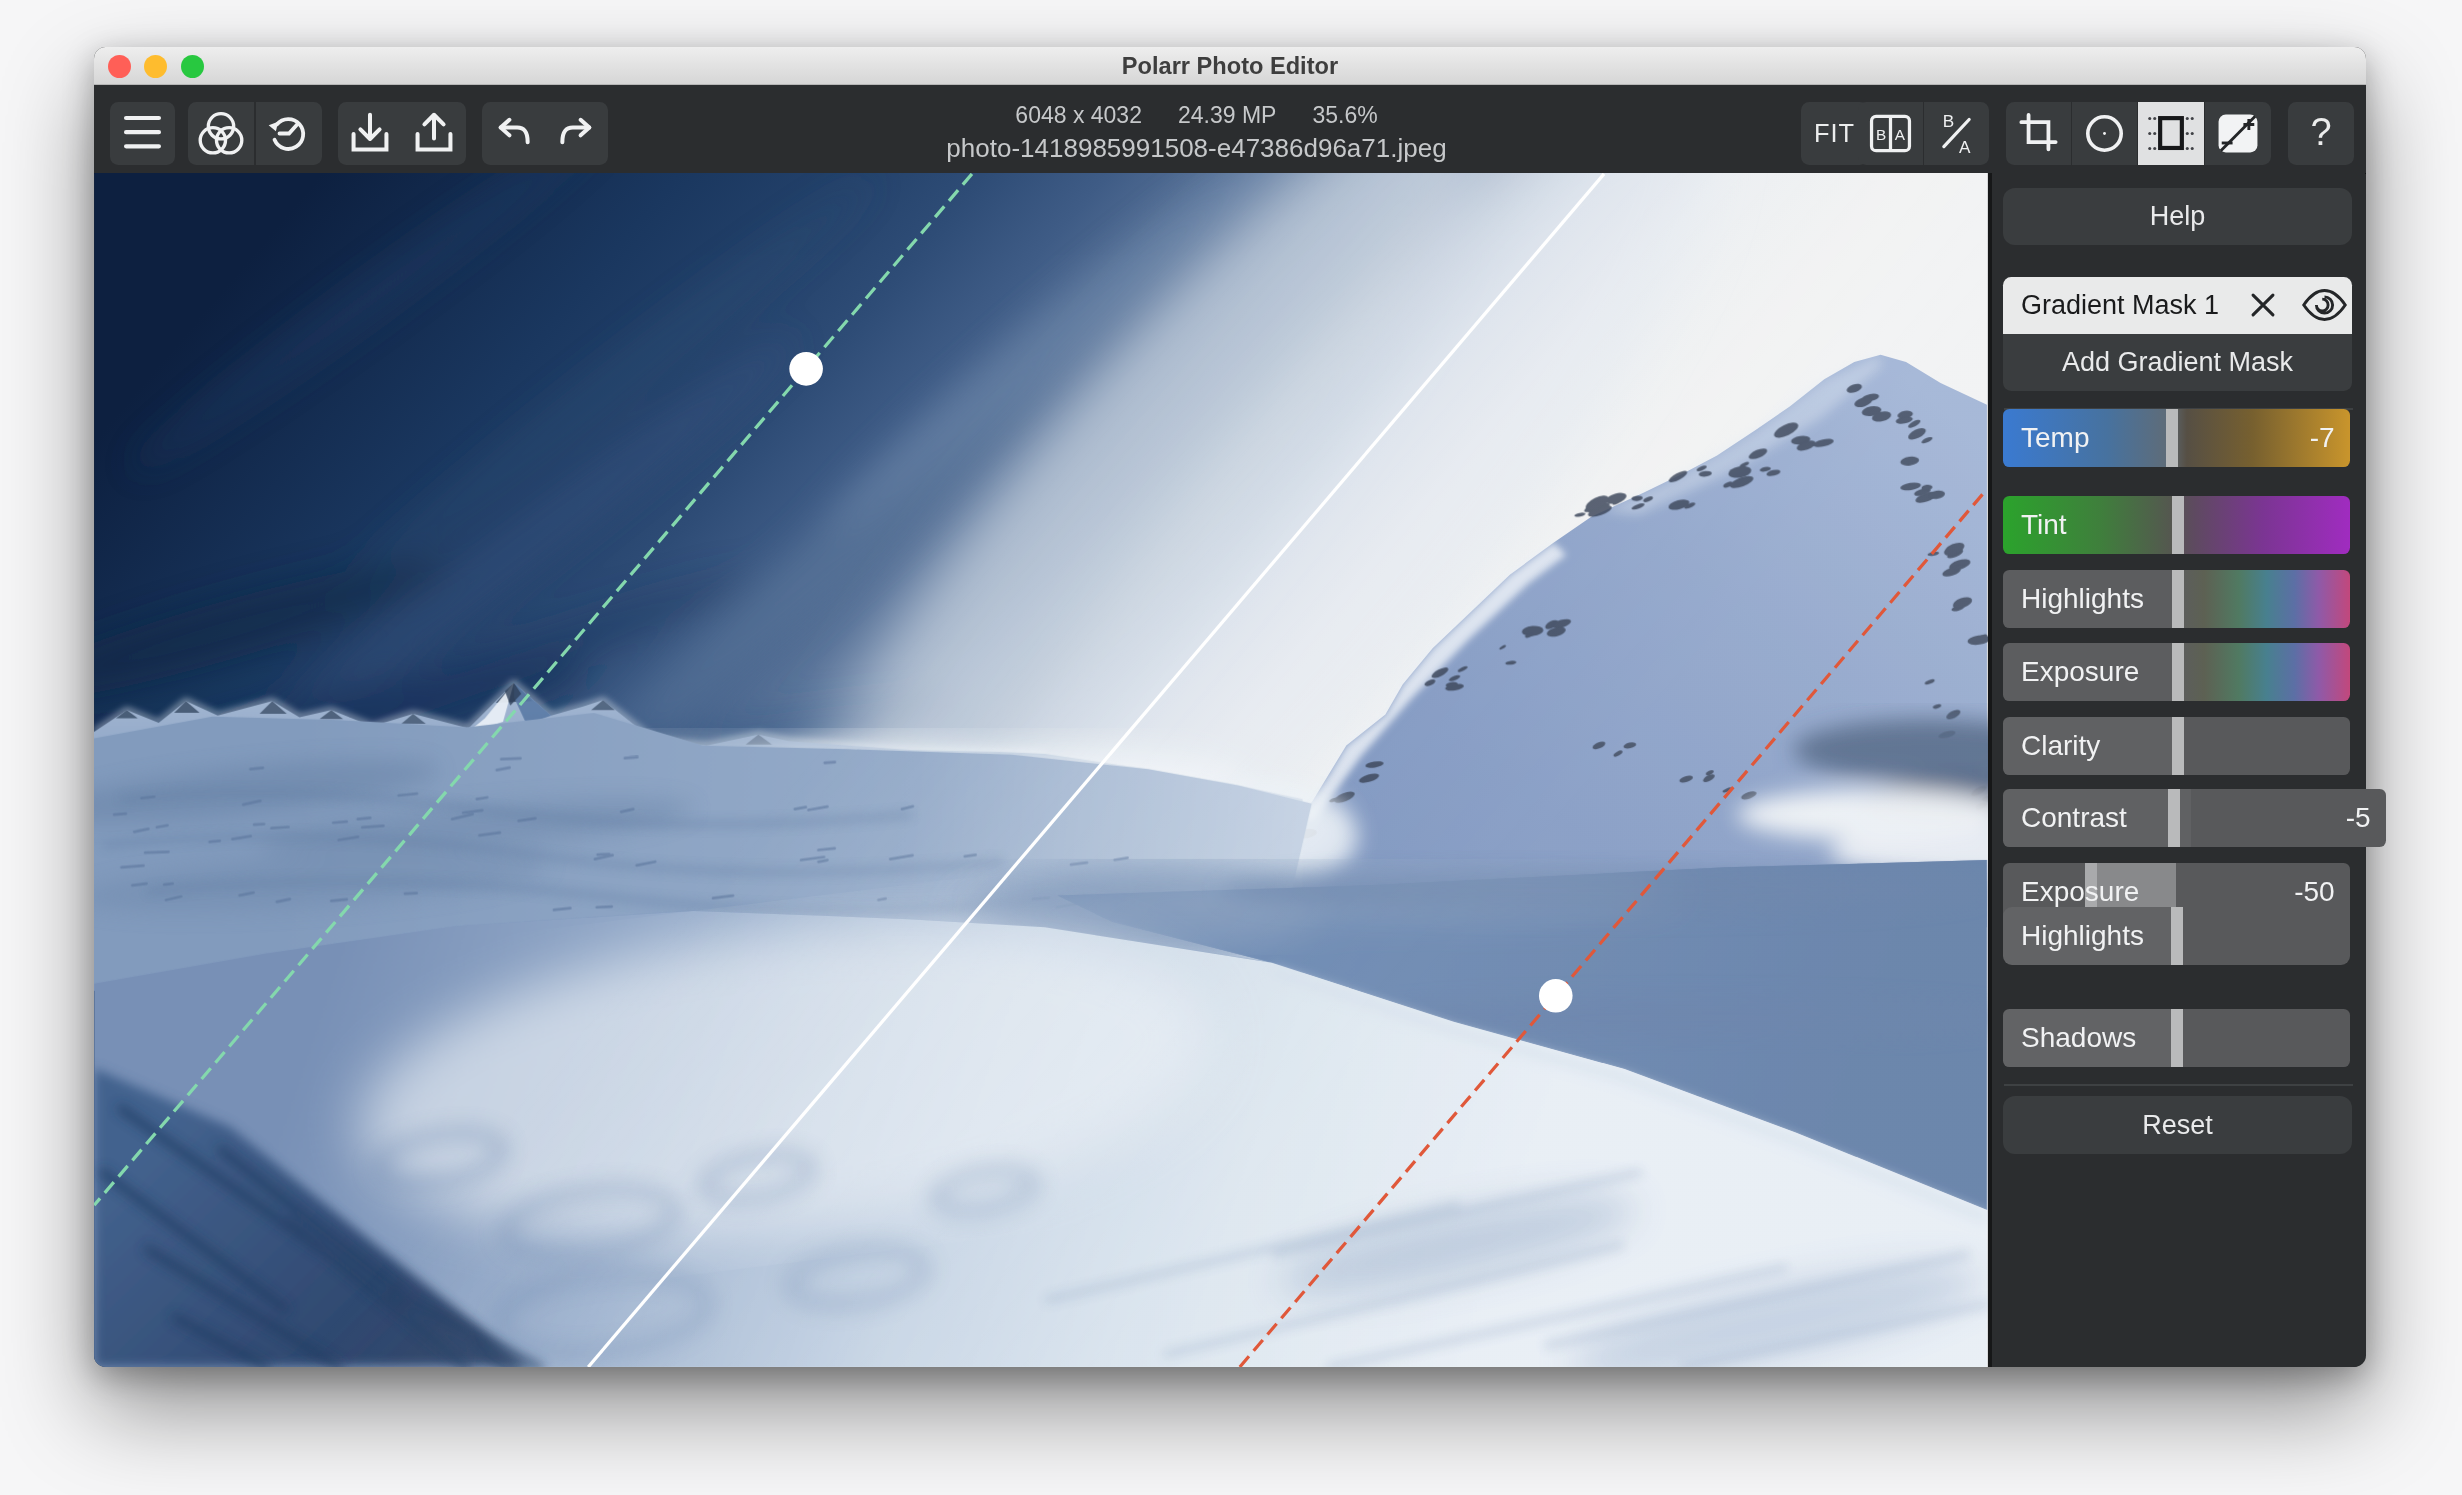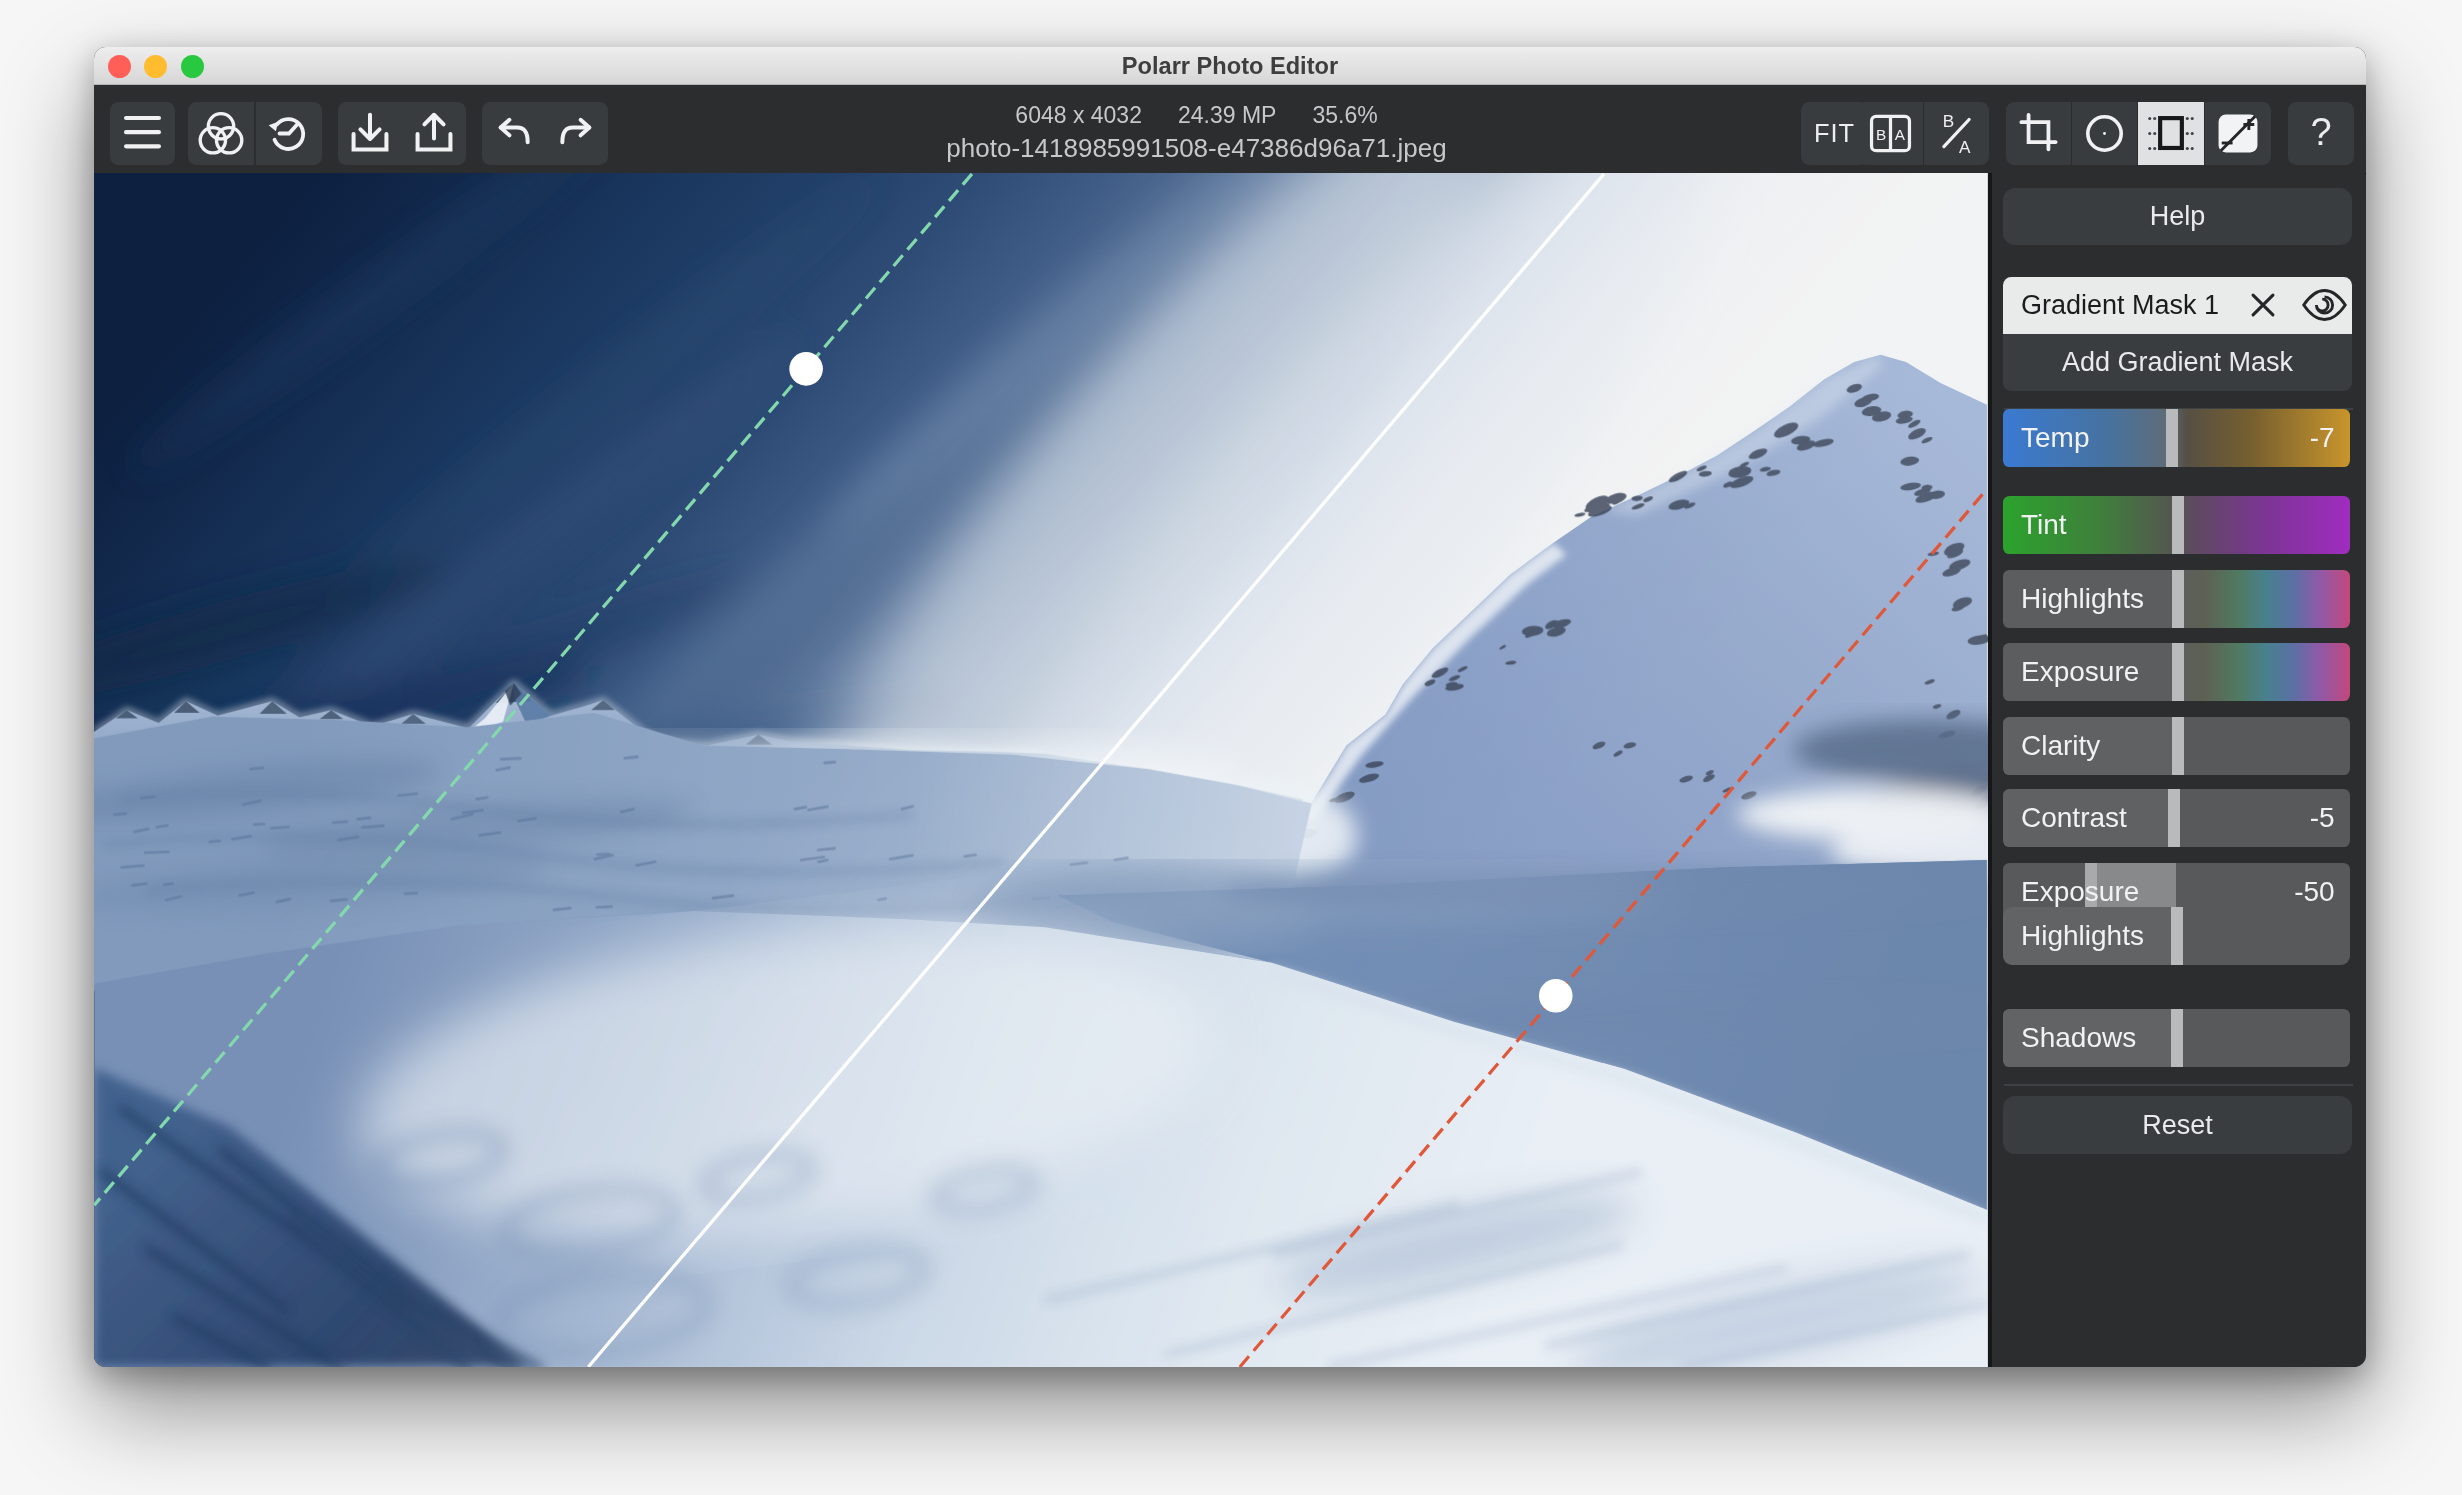--- a/index.html
+++ b/index.html
@@ -536,21 +536,21 @@
         <span class="slabel">Highlights</span>
       </div>
       <div class="slider" style="top:470px;background:linear-gradient(90deg,#5c5d5f 0%,#5c5d5f 50%,#5d6153 58%,#507a62 68%,#48808f 76%,#5c6fa5 84%,#8f5aa8 91%,#c2487c 100%);">
         <div class="thumb" style="left:169px;"></div>
         <span class="slabel">Exposure</span>
       </div>
       <div class="slider" style="top:544px;background:linear-gradient(90deg,#606163 0%,#606163 50%,#58595b 50%,#58595b 100%);">
         <div class="thumb" style="left:169px;"></div>
         <span class="slabel">Clarity</span>
       </div>
-      <div class="slider" style="top:616px;background:linear-gradient(90deg,#606163 0%,#606163 49%,#58595b 49%,#58595b 100%);">
+      <div class="slider" style="top:616px;background:linear-gradient(90deg,#606163 0%,#606163 49%,#58595b 49%,#58595b 100%);padding-left:36px;">
         <div class="thumb" style="left:165px;"></div>
         <span class="slabel">Contrast</span>
           <span class="svalue">-5</span>
       </div>
       <div class="slider" style="top:690px;background:#58595b;">
         <div style="position:absolute;left:88px;top:0;width:85px;height:58px;background:#88898b;"></div>
         <div class="thumb" style="left:82px;background:#a9aaac;"></div>
         <span class="slabel">Exposure</span>
           <span class="svalue">-50</span>
       </div>

